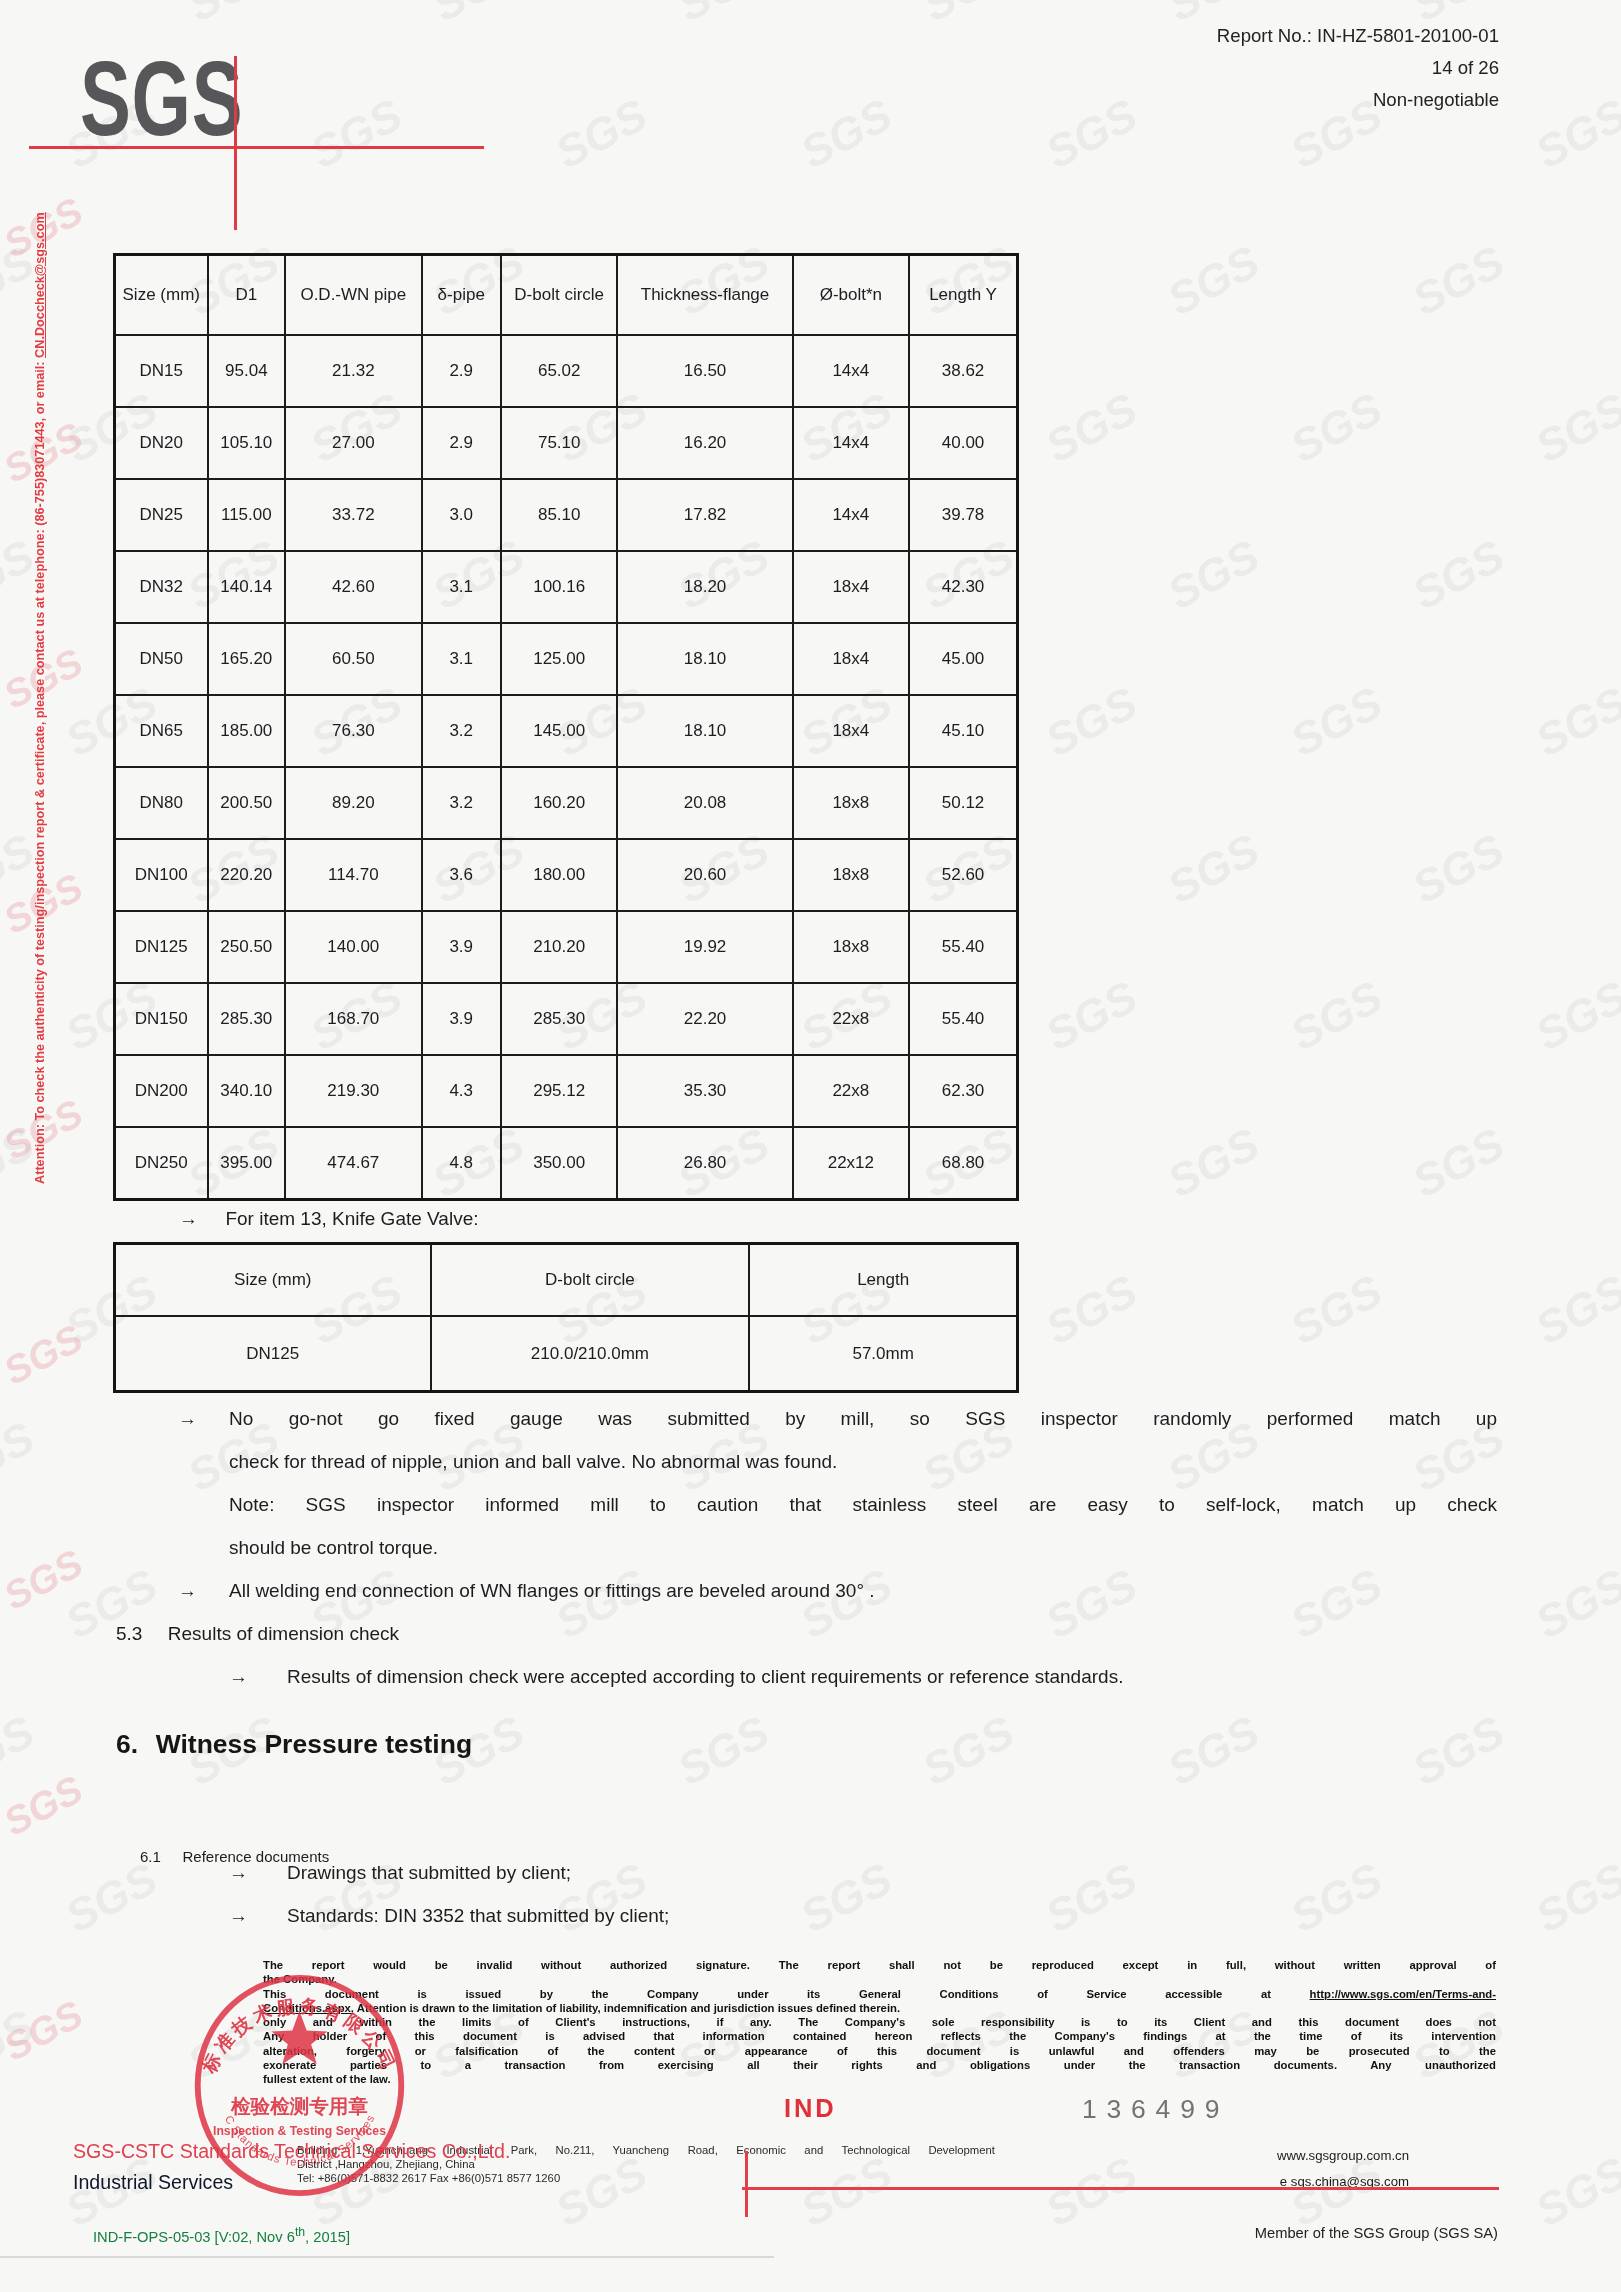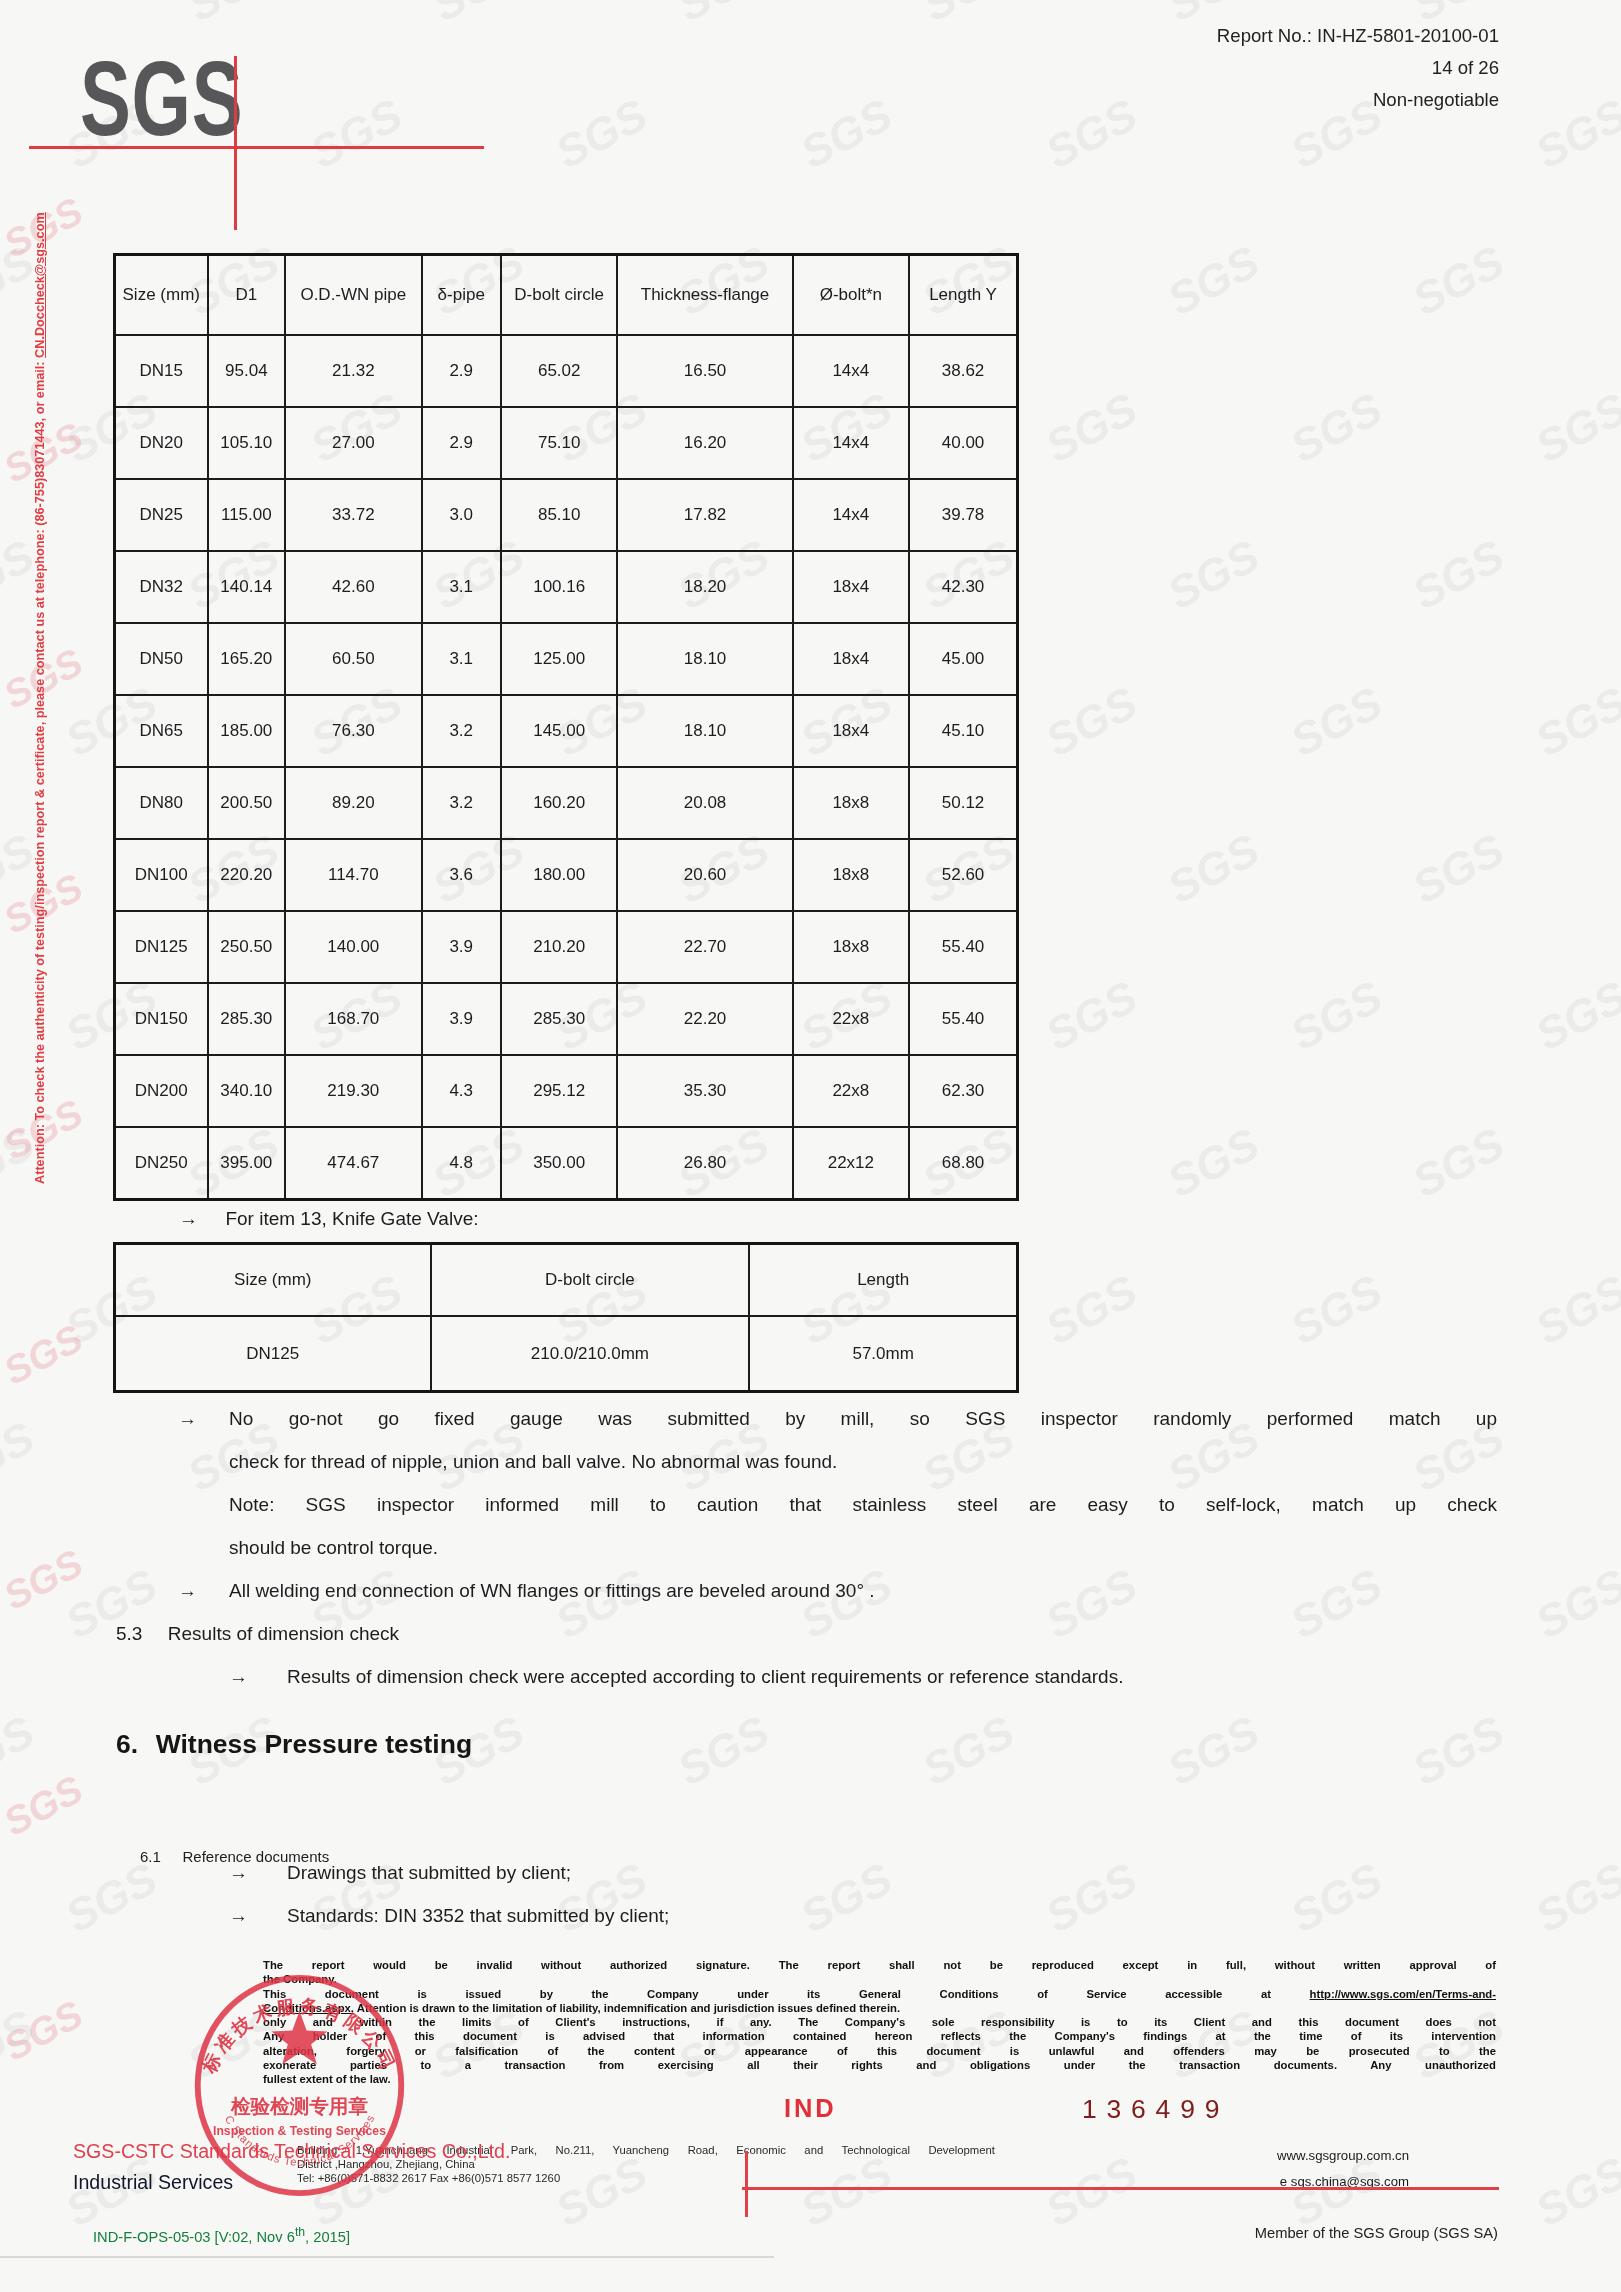--- a/index.html
+++ b/index.html
@@ -49,21 +49,21 @@
   .h6 .hnum{margin-right:17.6px;}
   .h61{position:absolute;left:140px;top:1848px;font-size:15px;}
   .h61 .hnum{margin-right:21.6px;}
   .refs{position:absolute;left:113px;top:1851px;width:1384px;font-size:19px;line-height:43px;}
   
   .legal{position:absolute;left:263px;top:1958px;width:1233px;font-size:11.3px;font-weight:bold;
          line-height:14.3px;color:#111;}
   .lg-just{text-align:justify;text-align-last:justify;}
   .lg-end{text-align:left;}
   .ind{position:absolute;left:784px;top:2094px;font-size:25.5px;font-weight:bold;color:#e03038;letter-spacing:2.9px;}
-  .indnum{position:absolute;left:1082px;top:2094px;font-size:26.5px;color:#7f1d1d;letter-spacing:9.8px;}
+  .indnum{position:absolute;left:1082px;top:2094px;font-size:26.5px;color:#737373;letter-spacing:9.8px;}
   .addr{position:absolute;left:297px;top:2143px;width:698px;font-size:11.3px;line-height:14px;color:#2a2a2a;}
   .web{position:absolute;right:212px;top:2143px;text-align:right;font-size:13.2px;line-height:25.5px;color:#1a1a1a;font-weight:500;}
   .rcross-h{position:absolute;left:742px;top:2187px;width:757px;height:2.9px;background:#e0404a;}
   .rcross-v{position:absolute;left:745px;top:2151px;width:2.9px;height:66px;background:#e0404a;}
   .stamp{position:absolute;left:184px;top:1968px;z-index:3;}
   .cmp1{position:absolute;left:73px;top:2140px;font-size:19.6px;color:#e04050;z-index:2;white-space:nowrap;}
   .cmp2{position:absolute;left:73px;top:2171px;font-size:19.6px;color:#0f172a;z-index:2;}
   .fcode{position:absolute;left:93px;top:2225px;font-size:14.7px;color:#15803d;}
   .member{position:absolute;right:123px;top:2225px;font-size:14.7px;color:#222;}
   .gline{position:absolute;left:0;top:2256px;width:774px;height:2px;background:#d8d8d6;}
@@ -315,21 +315,21 @@
             <td>20.60</td>
             <td>18x8</td>
             <td>52.60</td>
           </tr>
           <tr>
             <td>DN125</td>
             <td>250.50</td>
             <td>140.00</td>
             <td>3.9</td>
             <td>210.20</td>
-            <td>22.70</td>
+            <td>19.92</td>
             <td>18x8</td>
             <td>55.40</td>
           </tr>
           <tr>
             <td>DN150</td>
             <td>285.30</td>
             <td>168.70</td>
             <td>3.9</td>
             <td>285.30</td>
             <td>22.20</td>

